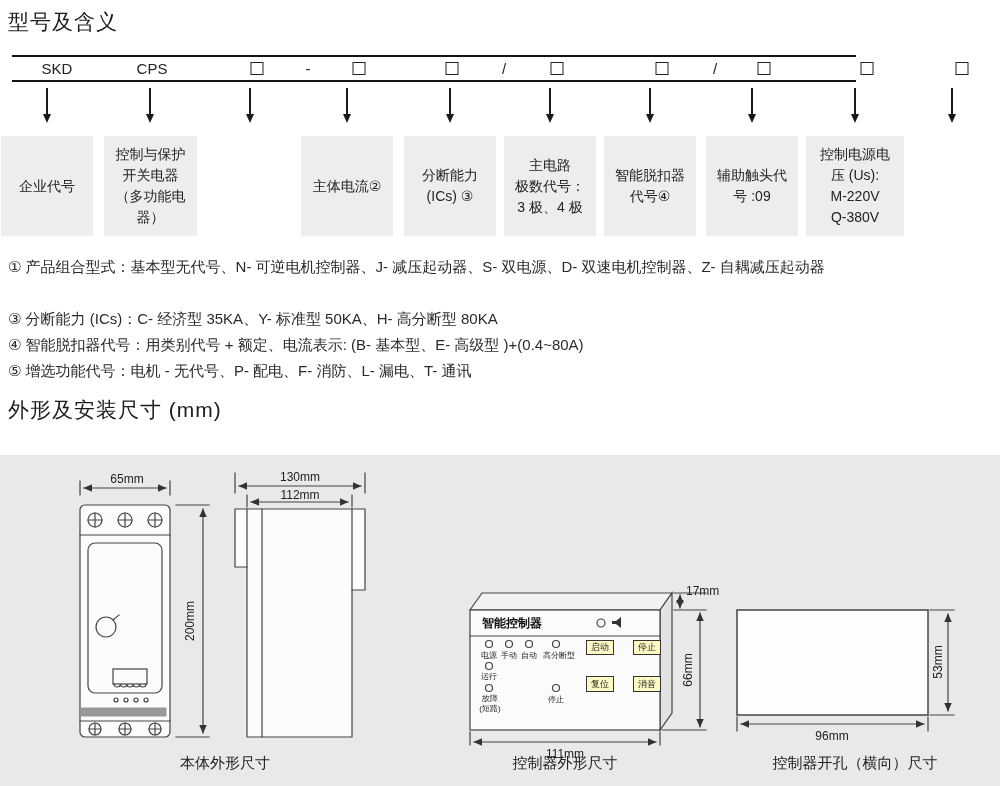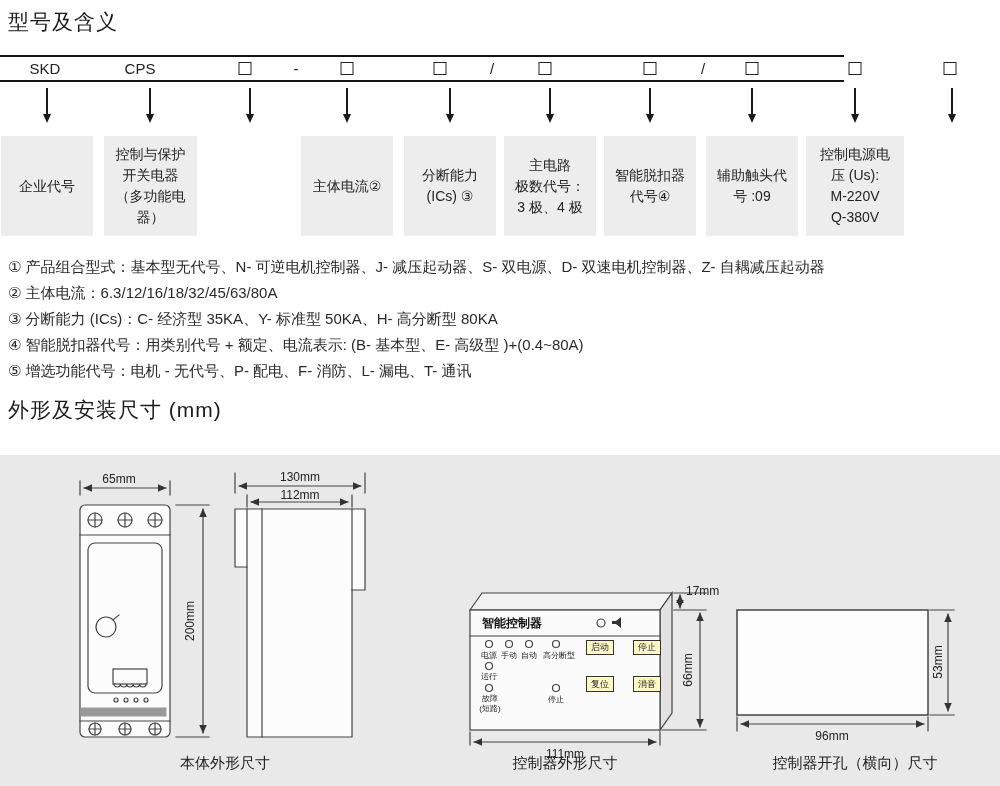--- a/index.html
+++ b/index.html
@@ -3,21 +3,21 @@
 <meta charset="utf-8">
 <style>
   *{margin:0;padding:0;box-sizing:border-box}
   html,body{background:#fff}
   body{font-family:"Liberation Sans","DejaVu Sans",sans-serif;color:#222}
   #page{position:relative;width:1000px;height:786px;background:#fff;overflow:hidden}
 
   .sec-title{position:absolute;left:8px;font-size:21px;color:#1b1b1b;letter-spacing:1px}
 
   
-  .band{position:absolute;left:0;top:55px;width:844px;height:27px;
+  .band{position:absolute;left:12px;top:55px;width:844px;height:27px;
         border-top:2px solid #141414;border-bottom:2px solid #141414}
   .band .cell{position:absolute;top:0;transform:translateX(-50%);line-height:24px;
         font-size:15px;color:#222;white-space:nowrap}
   .band .sq{position:absolute;top:5px;width:13px;height:13px;border:1.5px solid #222;
         transform:translateX(-50%);background:#fff}
 
   .arrow{position:absolute;top:88px;width:2px;height:30px;background:#1a1a1a;transform:translateX(-50%)}
   .arrow:after{content:"";position:absolute;left:50%;bottom:-9px;transform:translateX(-50%);
         border:4.5px solid transparent;border-top:9px solid #1a1a1a}
 
@@ -87,21 +87,20 @@
   <div class="dbox" style="left:604px;width:92px">智能脱扣器
 代号④</div>
   <div class="dbox" style="left:706px;width:92px">辅助触头代
 号 :09</div>
   <div class="dbox" style="left:806px;width:98px">控制电源电
 压 (Us):
 M-220V
 Q-380V</div>
 
   <div class="note" style="top:258px">① 产品组合型式：基本型无代号、N- 可逆电机控制器、J- 减压起动器、S- 双电源、D- 双速电机控制器、Z- 自耦减压起动器</div>
-  <div class="note" style="top:284px">② 主体电流：6.3/12/16/18/32/45/63/80A</div>
   <div class="note" style="top:310px">③ 分断能力 (ICs)：C- 经济型 35KA、Y- 标准型 50KA、H- 高分断型 80KA</div>
   <div class="note" style="top:336px">④ 智能脱扣器代号：用类别代号 + 额定、电流表示: (B- 基本型、E- 高级型 )+(0.4~80A)</div>
   <div class="note" style="top:362px">⑤ 增选功能代号：电机 - 无代号、P- 配电、F- 消防、L- 漏电、T- 通讯</div>
 
   <div class="sec-title" style="top:396px">外形及安装尺寸 (mm)</div>
 
   <div class="draw">
     <svg width="1000" height="331" viewBox="0 0 1000 331">
       <defs>
         <marker id="ar" viewBox="0 0 10 10" refX="8.5" refY="5" markerWidth="8" markerHeight="8" orient="auto-start-reverse">
@@ -178,21 +177,21 @@
         <g>
           <rect x="737" y="155" width="191" height="105" fill="#fdfdfd" stroke-width="1.5"></rect>
           <path d="M737,262 V276 M928,262 V276"></path>
           <line x1="741" y1="269" x2="924" y2="269" marker-start="url(#ar)" marker-end="url(#ar)"></line>
           <path d="M930,155 H954 M930,260 H954"></path>
           <line x1="948" y1="159" x2="948" y2="256" marker-start="url(#ar)" marker-end="url(#ar)"></line>
         </g>
       </g>
     </svg>
 
-    <div class="lbl" style="left:89px;top:17px;width:60px">65mm</div>
+    <div class="lbl" style="left:97px;top:17px;width:60px">65mm</div>
     <div class="lbl rot" style="left:160px;top:159px;width:60px">200mm</div>
     <div class="lbl" style="left:270px;top:15px;width:60px">130mm</div>
     <div class="lbl" style="left:270px;top:33px;width:60px">112mm</div>
     <div class="lbl" style="left:686px;top:129px;width:44px;text-align:left">17mm</div>
     <div class="lbl" style="left:535px;top:292px;width:60px">111mm</div>
     <div class="lbl rot" style="left:658px;top:208px;width:60px">66mm</div>
     <div class="lbl" style="left:802px;top:274px;width:60px">96mm</div>
     <div class="lbl rot" style="left:908px;top:200px;width:60px">53mm</div>
 
     <div class="ctrl-title">智能控制器</div>

